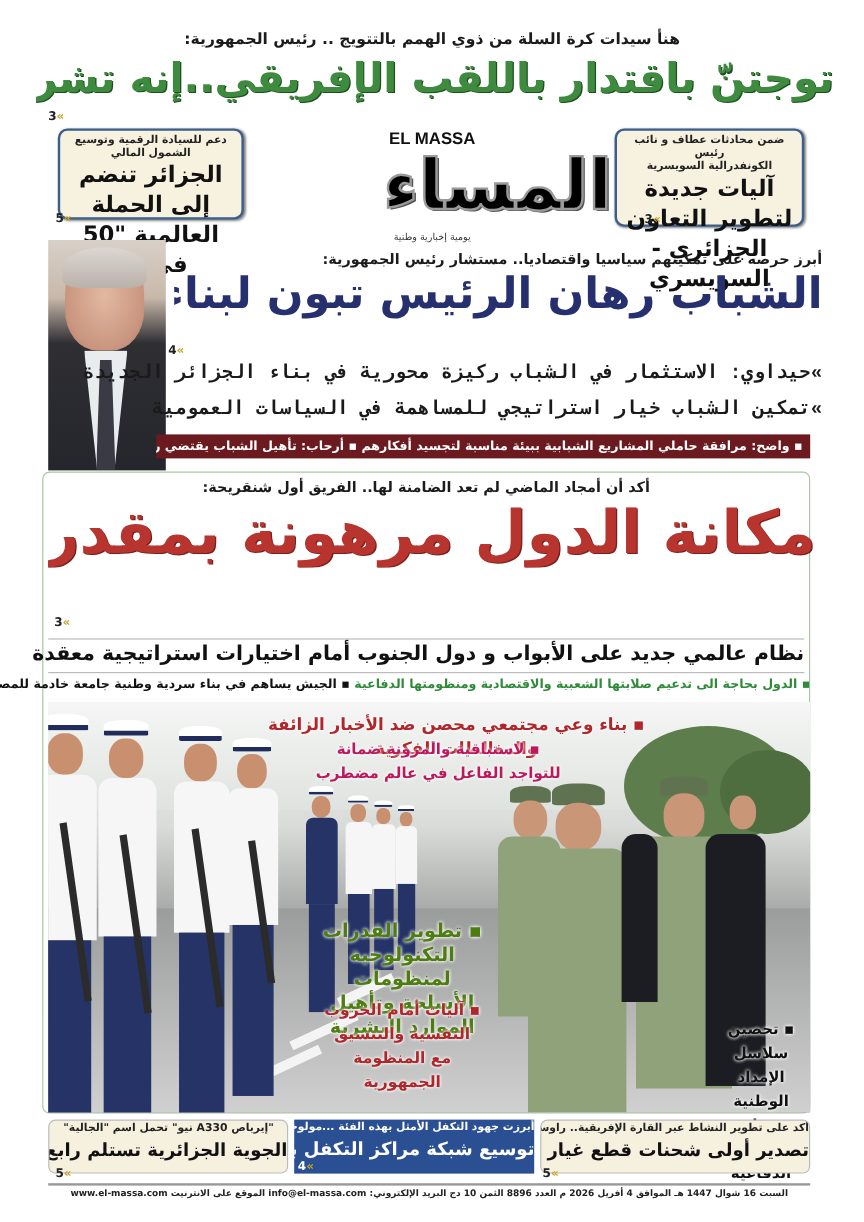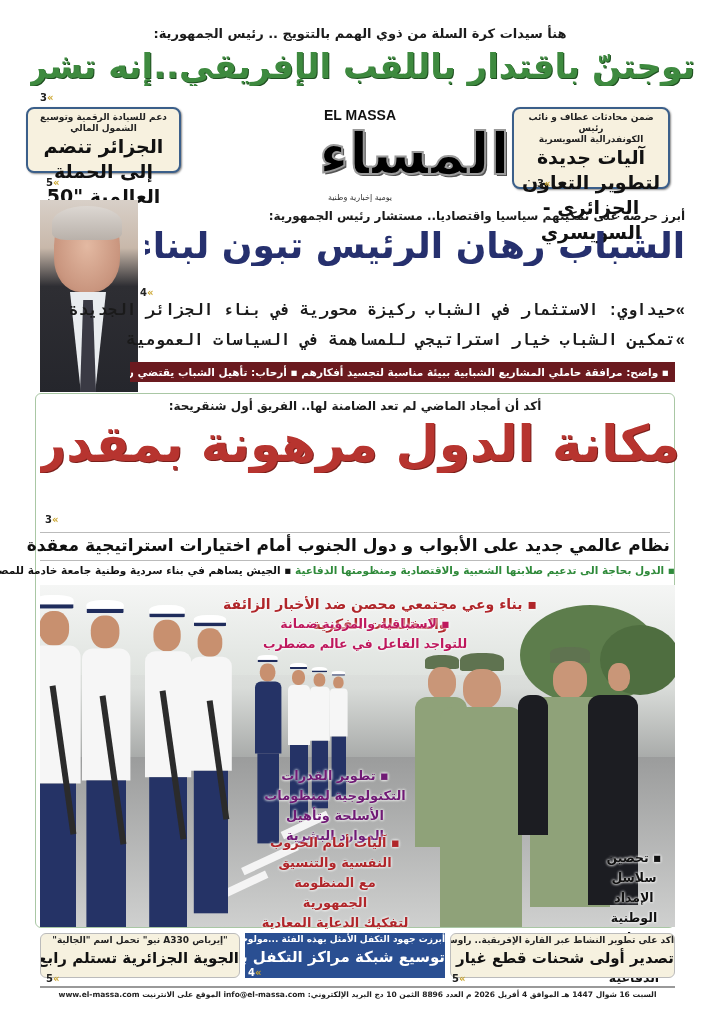--- a/index.html
+++ b/index.html
@@ -14,21 +14,21 @@
   
   #top-kicker { top: 26px; left: 0; width: 720px; font-size: 13px; }
   #top-headline { top: 46px; left: 30px; width: 665px; font-size: 34px; font-weight: bold; color: #3e8a3f;
     text-shadow: 1px 1px 0 #1f4f20; letter-spacing: -1px; white-space: nowrap; overflow: hidden; }
 
   
   .sidebox { position: absolute; border: 2px solid #3b5f8a; border-radius: 8px; background: #f7f1df;
     box-shadow: 1px 1px 2px #888; padding: 3px 6px; text-align: center; }
   .sidebox .sk { font-size: 9px; font-weight: bold; color: #222; line-height: 11px; }
   .sidebox .sh { font-size: 19px; font-weight: bold; color: #111; line-height: 25px; letter-spacing: -0.5px; }
-  #box-left { top: 107px; left: 26px; width: 155px; height: 66px; }
+  #box-left { top: 107px; left: 48px; width: 155px; height: 76px; }
   #box-right { top: 107px; left: 512px; width: 158px; height: 82px; }
 
   
   #logo-en { top: 107px; left: 300px; width: 120px; font-family: "Liberation Sans", sans-serif; font-weight: bold;
     font-size: 14px; direction: ltr; text-align: center; color: #111; }
   #logo-ar { top: 115px; left: 200px; width: 310px; height: 78px; }
   #logo-ar .logo-text { font-size: 58px; font-weight: bold; color: #000; line-height: 78px; text-align: right;
     -webkit-text-stroke: 2px #9a9a9a; text-shadow: 2px 2px 0 #555; letter-spacing: -3px; }
   #logo-tagline { top: 193px; left: 300px; width: 120px; font-size: 8px; color: #333; }
 
@@ -79,21 +79,21 @@
   .rifle { position: absolute; width: 6px; height: 150px; background: #2b2b2b; transform: rotate(-8deg); }
   .gen .body { position: absolute; background: #8fa279; border-radius: 12px 12px 0 0; }
   .gen .head { position: absolute; border-radius: 45%; background: #c99678; }
   .gen .cap { position: absolute; background: #5f7350; border-radius: 40% 40% 10% 10%; }
   .suit { position: absolute; background: #1c1d22; border-radius: 12px 12px 0 0; }
   .stripe { position: absolute; background: #f4f4f4; height: 8px; transform: rotate(-25deg); }
 
   .photo-cap { position: absolute; font-weight: bold; text-align: center; line-height: 20px; }
   #cap1 { top: 594px; left: 200px; width: 360px; color: #b0262a; font-size: 14px; text-shadow: 0 0 3px #fff, 0 0 3px #fff; }
   #cap2 { top: 614px; left: 250px; width: 230px; color: #be185d; font-size: 12.5px; text-shadow: 0 0 3px #fff, 0 0 3px #fff; }
-  #cap3 { top: 766px; left: 260px; width: 150px; color: #701a75; font-size: 13px; text-shadow: 0 0 3px #fff, 0 0 3px #fff; }
+  #cap3 { top: 766px; left: 260px; width: 150px; color: #4d7c0f; font-size: 16px; text-shadow: 0 0 3px #fff, 0 0 3px #fff; }
   #cap4 { top: 833px; left: 260px; width: 150px; color: #b0262a; font-size: 13px; text-shadow: 0 0 3px #fff, 0 0 3px #fff; }
   #cap5 { top: 848px; left: 595px; width: 78px; color: #111; font-size: 12.5px; text-shadow: 0 0 3px #fff, 0 0 3px #fff; }
 
   
   .bbox { position: absolute; top: 933px; height: 45px; border-radius: 6px; text-align: center; overflow: hidden; }
   .bbox .bk { font-size: 9px; font-weight: bold; line-height: 13px; white-space: nowrap; }
   .bbox .bh { font-size: 15px; font-weight: bold; line-height: 22px; white-space: nowrap; letter-spacing: -0.5px; }
   #bb-right { left: 450px; width: 225px; background: #f6f1df; border: 1px solid #bbb; }
   #bb-mid { left: 245px; width: 200px; background: #2a4f92; color: #fff; border-radius: 0; }
   #bb-left { left: 40px; width: 200px; background: #f6f1df; border: 1px solid #bbb; }
@@ -248,21 +248,20 @@
 <div class="photo-cap" id="cap3">
   <div>▪ تطوير القدرات</div>
   <div>التكنولوجية لمنظومات</div>
   <div>الأسلحة وتأهيل</div>
   <div>الموارد البشرية</div>
 </div>
 <div class="photo-cap" id="cap4">
   <div>▪ آليات أمام الحروب</div>
   <div>النفسية والتنسيق</div>
   <div>مع المنظومة الجمهورية</div>
-  <div>لتفكيك الدعاية المعادية</div>
 </div>
 <div class="photo-cap" id="cap5">
   <div>▪ تحصين سلاسل</div>
   <div>الإمداد الوطنية</div>
   <div>وتوطين الصناعات</div>
   <div>الدفاعية</div>
 </div>
 
 <div class="bbox" id="bb-right">
   <div class="bk">أكد على تطوير النشاط عبر القارة الإفريقية.. راوسيو:</div>

